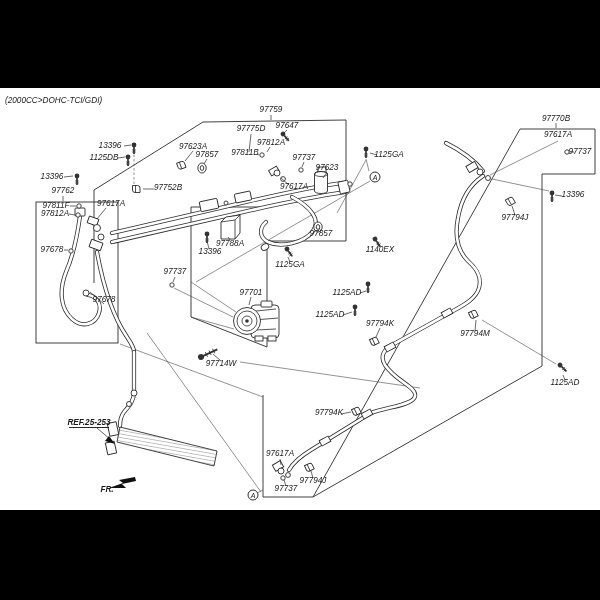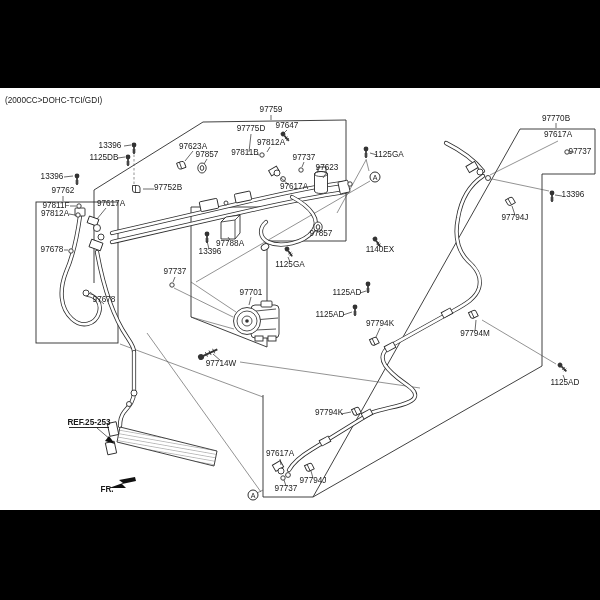--- a/index.html
+++ b/index.html
@@ -1,17 +1,17 @@
 <!DOCTYPE html>
 <html><head>
 <meta charset="utf-8">
 <style>
   html,body{margin:0;padding:0;background:#000;}
   .stage{position:relative;width:600px;height:515px;background:#000;overflow:hidden;
-         font-family:"Liberation Sans","DejaVu Sans",sans-serif;}
+         font-family:"Liberation Sans","DejaVu Sans",sans-serif;font-style:italic;}
   .paper{position:absolute;left:0;top:88px;width:600px;height:422px;background:#fff;}
   svg{position:absolute;left:0;top:0;}
   svg text{fill:#1a1a1a;}
   .lbl{font-size:8.2px;}
   .tube-outer{fill:none;stroke:#2e2e2e;stroke-width:4.2;stroke-linecap:round;}
   .tube-inner{fill:none;stroke:#ffffff;stroke-width:2.6;stroke-linecap:round;}
   .box{fill:none;stroke:#2b2b2b;stroke-width:0.9;}
   .ld{stroke:#2b2b2b;stroke-width:0.7;fill:none;}
   .zn{stroke:#4a4a4a;stroke-width:0.6;fill:none;}
   .part{fill:#ffffff;stroke:#2b2b2b;stroke-width:0.9;}

